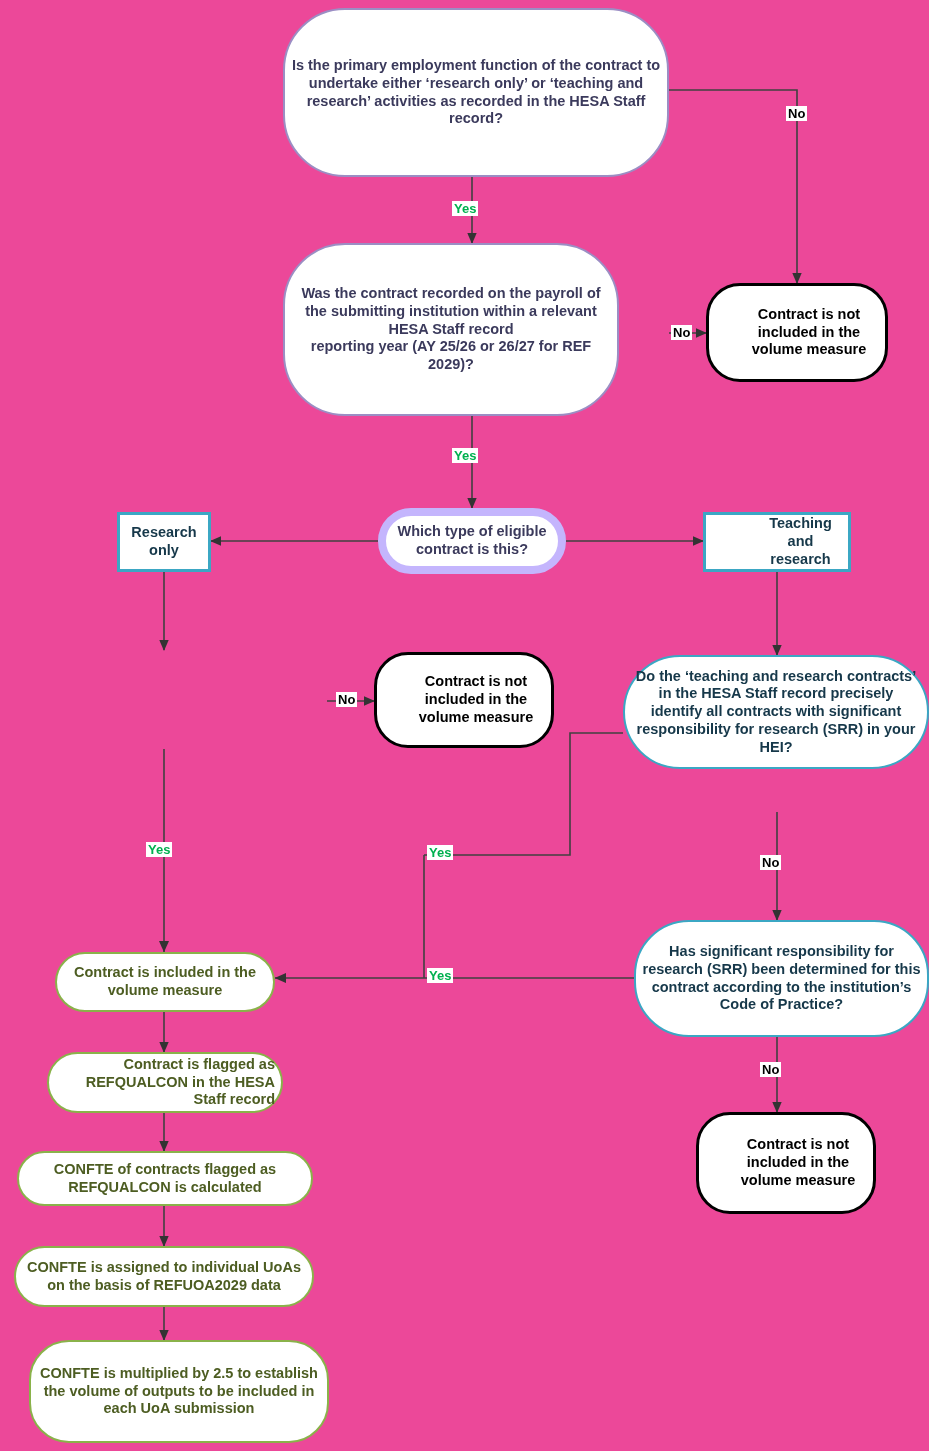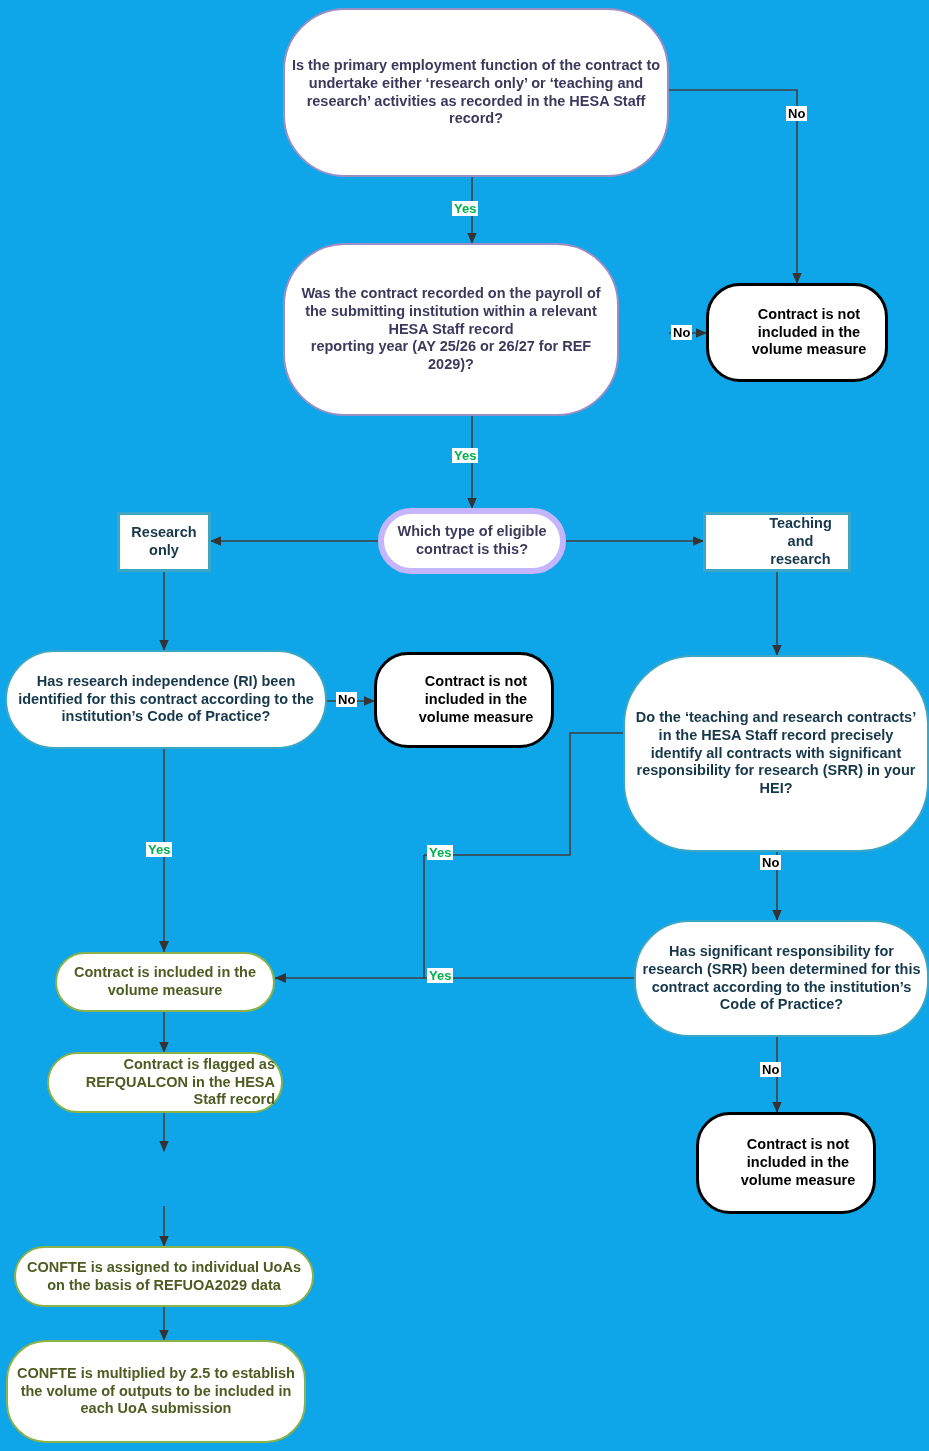--- a/index.html
+++ b/index.html
@@ -3,21 +3,21 @@
 <meta charset="utf-8">
 <style>
   html,body{margin:0;padding:0;background:#ffffff;}
   body{
     font-family:"Liberation Sans", sans-serif;
   }
   #canvas{
     position:relative;
     width:929px;
     height:1451px;
-    background:#0ea5e9;
+    background:#ec4899;
     overflow:hidden;
   }
   #edges{
     position:absolute;
     left:0; top:0;
     width:929px; height:1451px;
     pointer-events:none;
   }
   .node{
     position:absolute;
@@ -34,21 +34,21 @@
   .node span{display:block;padding:0 6px;}
 
   
   .n-purple{
     border:2px solid #9b8ec4;
     border-radius:62px;
     color:#3b3a5c;
     font-size:14.5px;
   }
   .n-purple-sm{
-    border:6px solid #c4b5fd;
+    border:8px solid #c4b5fd;
     border-radius:40px;
     color:#3b3a5c;
     font-size:14.5px;
   }
   
   .n-black{
     border:3px solid #000000;
     border-radius:34px;
     color:#000000;
     font-size:14.5px;
@@ -161,54 +161,54 @@
   </div>
 
   <div class="node n-blue-rect" style="left:117px; top:512px; width:94px; height:60px;">
     <span>Research only</span>
   </div>
 
   <div class="node n-blue-rect" style="left:703px; top:512px; width:148px; height:60px;padding-left:47px;">
     <span>Teaching and research</span>
   </div>
 
-  <div class="node n-blue" style="left:5px; top:650px; width:322px; height:99px;">
-    <span>Has research independence (RI) been identified for this contract according to the institution’s Code of Practice?</span>
-  </div>
 
   <div class="node n-black" style="left:374px; top:652px; width:180px; height:96px;">
     <span>Contract is not included in the volume measure</span>
   </div>
 
-  <div class="node n-blue" style="left:623px; top:655px; width:306px; height:197px;">
+  <div class="node n-blue" style="left:623px; top:655px; width:306px; height:114px;">
     <span>Do the ‘teaching and research contracts’ in the HESA Staff record precisely identify all contracts with significant responsibility for research (SRR) in your HEI?</span>
   </div>
 
   <div class="node n-blue" style="left:634px; top:920px; width:295px; height:117px; border-radius:55px;">
     <span>Has significant responsibility for research (SRR) been determined for this contract according to the institution’s Code of Practice?</span>
   </div>
 
   <div class="node n-black" style="left:696px; top:1112px; width:180px; height:102px;">
     <span>Contract is not included in the volume measure</span>
   </div>
 
   <div class="node n-green" style="left:55px; top:952px; width:220px; height:60px;">
     <span>Contract is included in the volume measure</span>
   </div>
 
   <div class="node n-green" style="left:47px; top:1052px; width:236px; height:61px;text-align:right;">
     <span>Contract is flagged as REFQUALCON in the HESA Staff record</span>
   </div>
 
+  <div class="node n-green" style="left:17px; top:1151px; width:296px; height:55px;">
+    <span>CONFTE of contracts flagged as REFQUALCON is calculated</span>
+  </div>
 
   <div class="node n-green" style="left:14px; top:1246px; width:300px; height:61px;">
     <span>CONFTE is assigned to individual UoAs on the basis of REFUOA2029 data</span>
   </div>
 
-  <div class="node n-green" style="left:6px; top:1340px; width:300px; height:103px;">
+  <div class="node n-green" style="left:29px; top:1340px; width:300px; height:103px;">
     <span>CONFTE is multiplied by 2.5 to establish the volume of outputs to be included in each UoA submission</span>
   </div>
 
   <div class="edge-label lbl-no" style="left:786px; top:106px;">No</div>
 
   <div class="edge-label lbl-yes" style="left:452px; top:201px;">Yes</div>
 
   <div class="edge-label lbl-no" style="left:671px; top:325px;">No</div>
 
   <div class="edge-label lbl-yes" style="left:452px; top:448px;">Yes</div>

